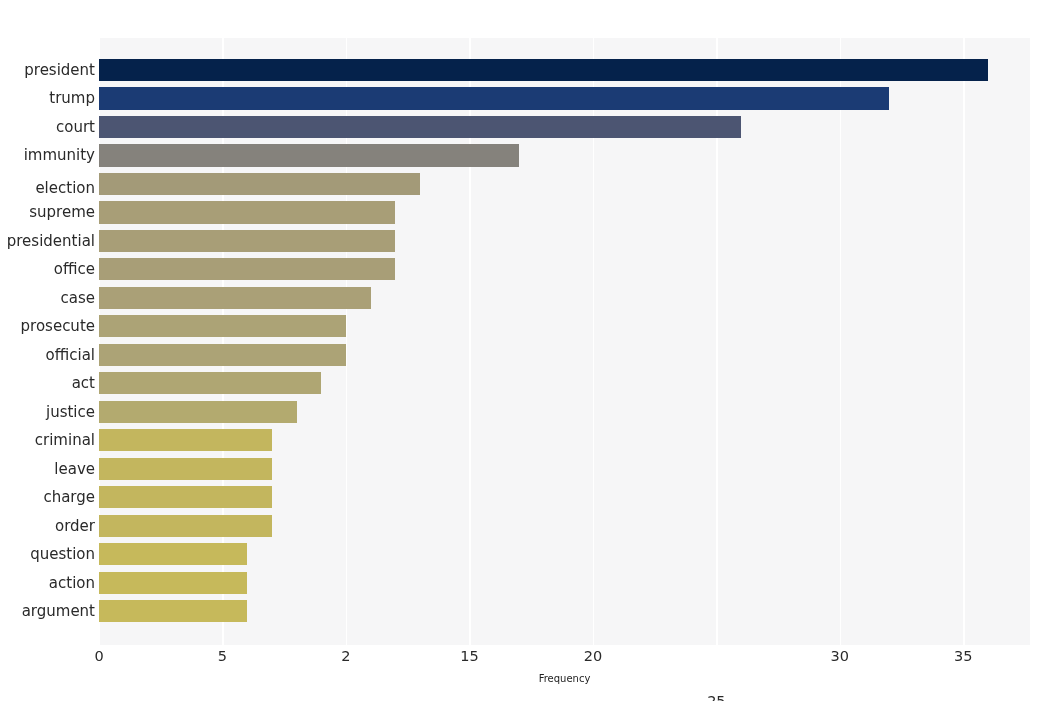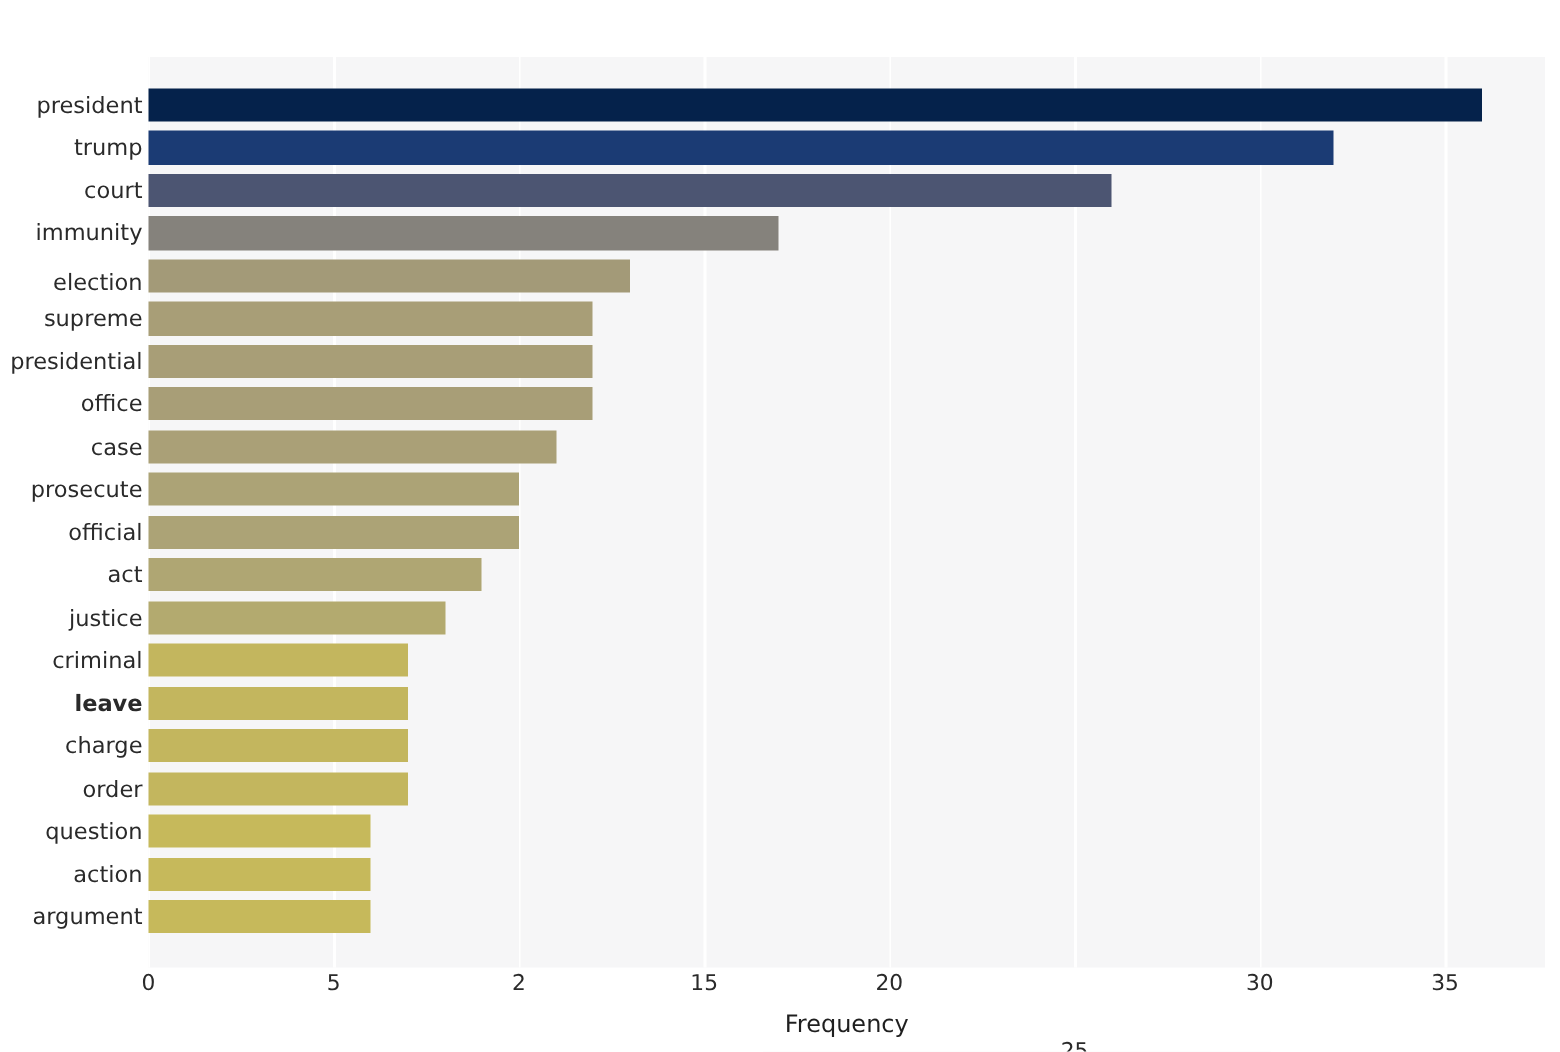--- a/index.html
+++ b/index.html
@@ -110,21 +110,21 @@
     color: #2a2a2a;
     white-space: nowrap;
   }
 
   #xaxis-label {
     position: absolute;
     left: 99px;
     top: 673px;
     width: 931px;
     text-align: center;
-    font-size: 16px;
+    font-size: 10px;
     color: #1f1f1f;
   }
 </style>
 </head>
 <body>
 
 <div id="figure">
 
 
   <div id="plot-area">
@@ -210,21 +210,21 @@
       <div class="ytick" style="top: 136px; height: 28.4977px; line-height: 28.4977px;">election</div>
       <div class="ytick" style="top: 160.157px; height: 28.4977px; line-height: 28.4977px;">supreme</div>
       <div class="ytick" style="top: 188.654px; height: 28.4977px; line-height: 28.4977px;">presidential</div>
       <div class="ytick" style="top: 217.152px; height: 28.4977px; line-height: 28.4977px;">office</div>
       <div class="ytick" style="top: 245.65px; height: 28.4977px; line-height: 28.4977px;">case</div>
       <div class="ytick" style="top: 274.147px; height: 28.4977px; line-height: 28.4977px;">prosecute</div>
       <div class="ytick" style="top: 302.645px; height: 28.4977px; line-height: 28.4977px;">official</div>
       <div class="ytick" style="top: 331.143px; height: 28.4977px; line-height: 28.4977px;">act</div>
       <div class="ytick" style="top: 359.64px; height: 28.4977px; line-height: 28.4977px;">justice</div>
       <div class="ytick" style="top: 388.138px; height: 28.4977px; line-height: 28.4977px;">criminal</div>
-      <div class="ytick" style="top: 416.636px; height: 28.4977px; line-height: 28.4977px; font-weight: bold;">leave</div>
+      <div class="ytick" style="top: 416.636px; height: 28.4977px; line-height: 28.4977px;">leave</div>
       <div class="ytick" style="top: 445.133px; height: 28.4977px; line-height: 28.4977px;">charge</div>
       <div class="ytick" style="top: 473.631px; height: 28.4977px; line-height: 28.4977px;">order</div>
       <div class="ytick" style="top: 502.129px; height: 28.4977px; line-height: 28.4977px;">question</div>
       <div class="ytick" style="top: 530.626px; height: 28.4977px; line-height: 28.4977px;">action</div>
       <div class="ytick" style="top: 559.124px; height: 28.4977px; line-height: 28.4977px;">argument</div>
     </div>
 
   <div id="xlabels-layer">
       <div class="xtick" style="left: 0px;">0</div>
       <div class="xtick" style="left: 123.475px;">5</div>

